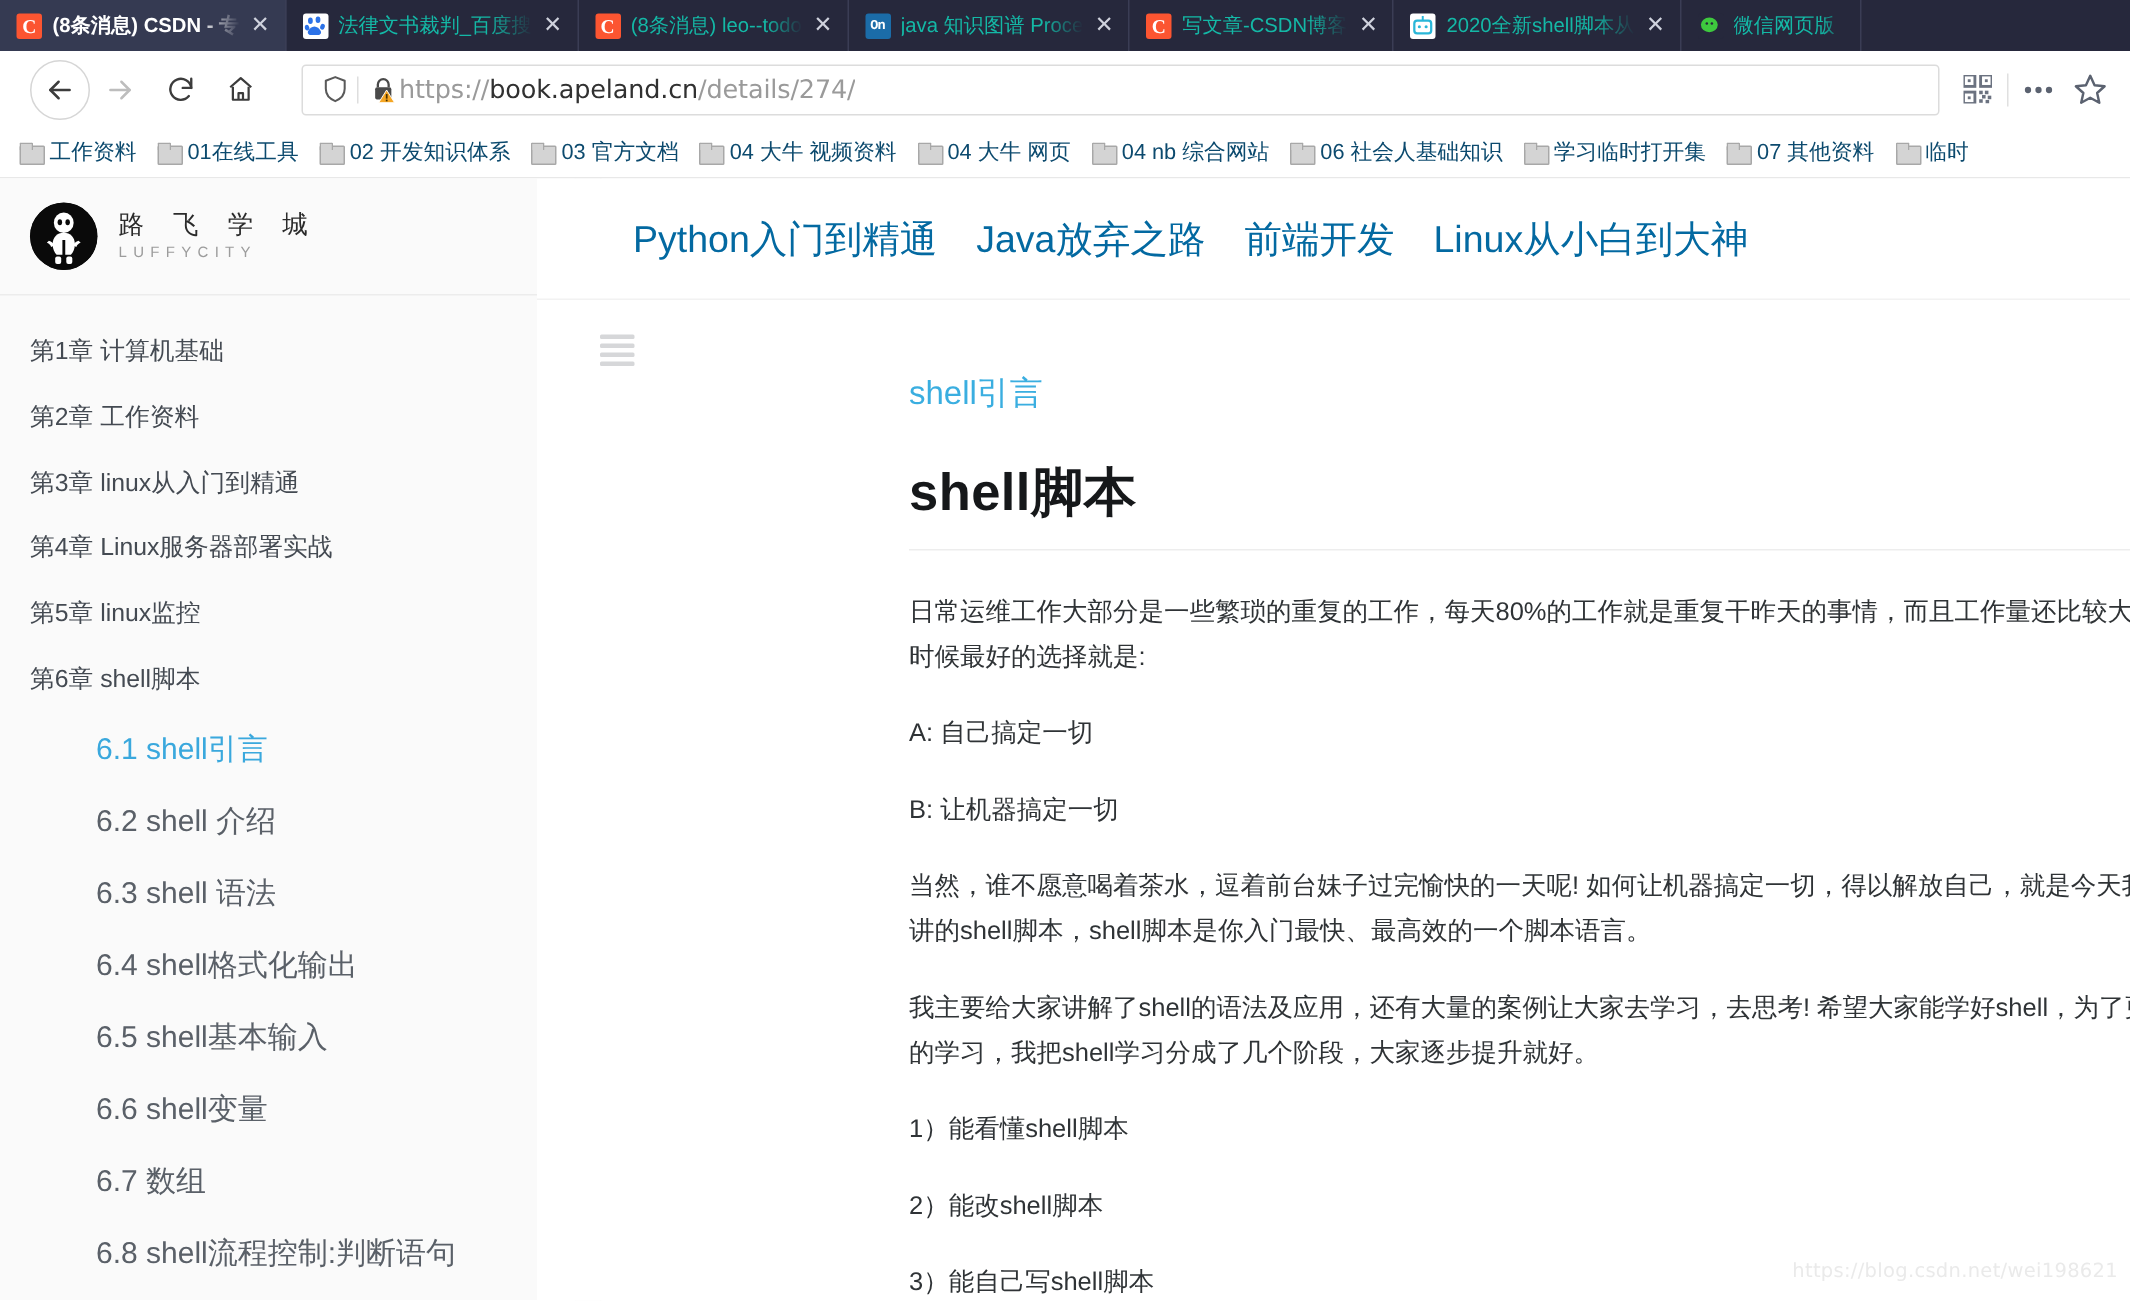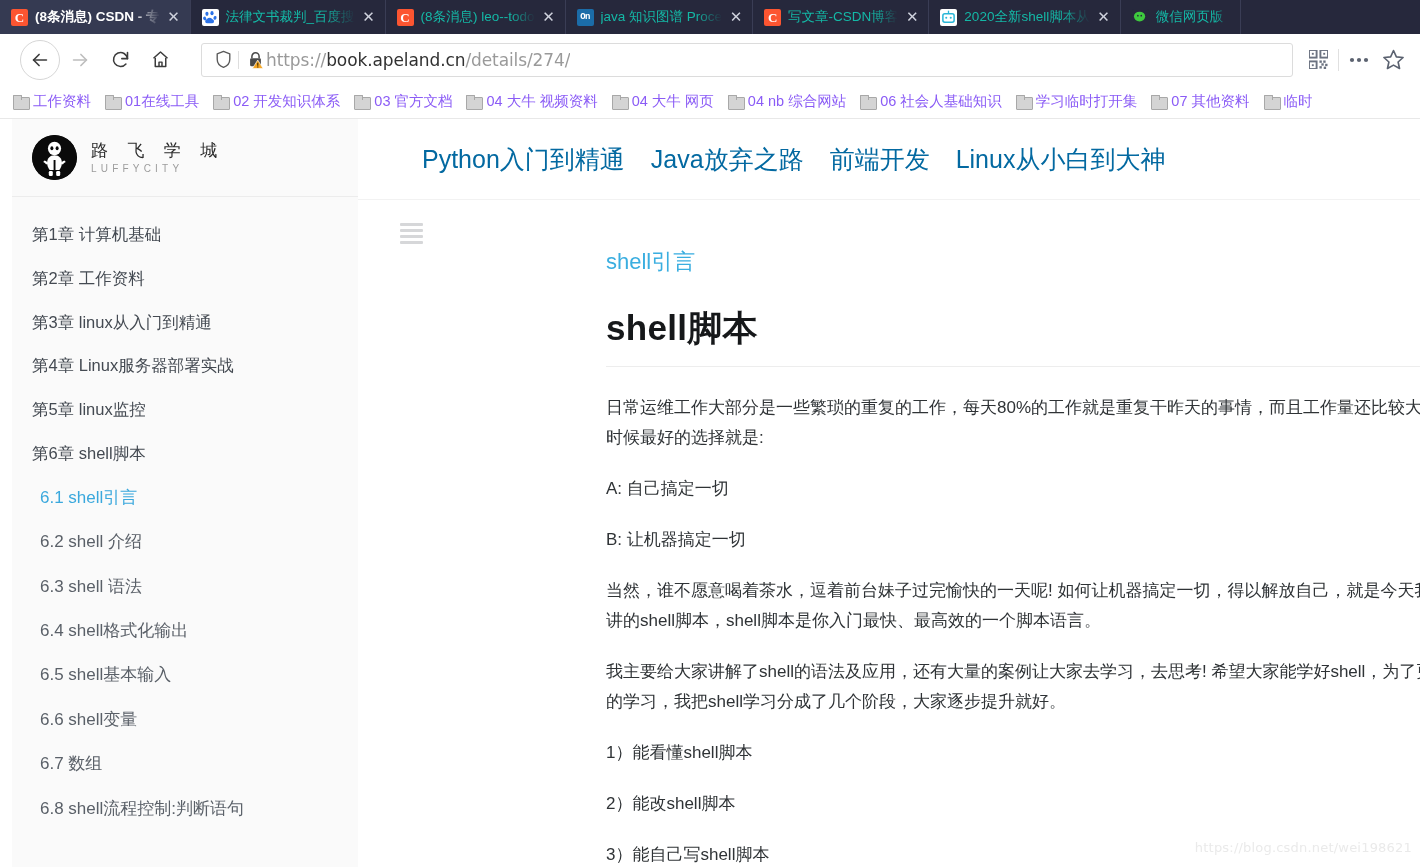--- a/index.html
+++ b/index.html
@@ -79,37 +79,37 @@
     color:#5b6270; flex:0 0 auto;
   }
   .toolsep { width:1px; height:22px; background:#e0e0e0; margin:0 3px; }
 
   
   .bookmarks {
     height:34px; background:#ffffff; display:flex; align-items:center;
     padding:0 6px; gap:0; overflow:hidden; border-bottom:1px solid #e8e8e8;
   }
   .bm { display:flex; align-items:center; gap:5px; padding:3px 7px; flex:0 0 auto; white-space:nowrap; }
-  .bm-label { font-size:14.5px; color:#8b5cf6; }
+  .bm-label { font-size:14.5px; color:#0c4a6e; }
   .folder-ico { width:15px; height:13px; flex:0 0 15px; position:relative; }
   .folder-ico::before {
     content:""; position:absolute; left:0; top:2px; width:15px; height:11px;
     background:#d4d4d4; border:1px solid #a8a8a8; border-radius:1px;
   }
   .folder-ico::after {
     content:""; position:absolute; left:0; top:0px; width:7px; height:4px;
     background:#d4d4d4; border:1px solid #a8a8a8; border-bottom:none; border-radius:1px 1px 0 0;
   }
 
   
   .viewport { position:relative; width:1420px; height:748px; background:#fff; overflow:hidden; }
 
   
   .sidebar {
-    position:absolute; left:12px; top:0; width:401px; height:748px;
+    position:absolute; left:0; top:0; width:401px; height:748px;
     background:#fafafa; border-right:1px solid #e6e6e6; overflow:hidden;
   }
   .logo-area {
     height:78px; display:flex; align-items:center; gap:14px; padding-left:20px;
     border-bottom:1px solid #ececec;
   }
   .logo-mark {
     width:45px; height:45px; border-radius:50%; background:#0a0a0a; flex:0 0 45px;
     position:relative; overflow:hidden;
   }
@@ -119,21 +119,21 @@
     font-family:"DejaVu Sans","Liberation Sans",sans-serif;
   }
   .logo-en { font-size:10px; color:#9c9c9c; letter-spacing:4.2px; margin-top:2px; }
 
   .chapters { padding-top:16px; }
   .ch {
     font-size:16.5px; color:#444a52; padding:12px 12px 12px 20px; line-height:1.2;
     white-space:nowrap;
   }
   .sec {
-    font-size:17px; color:#5a6068; padding:12px 0 12px 28px; line-height:1.2;
+    font-size:20px; color:#5a6068; padding:12px 0 12px 64px; line-height:1.2;
     white-space:nowrap;
   }
   .sec.active { color:#3aa8dd; }
 
   
   .sb-track {
     position:absolute; right:0; top:0; width:17px; height:748px;
     background:#f0f0f0; border-left:1px solid #ededed;
   }
   .sb-up {

